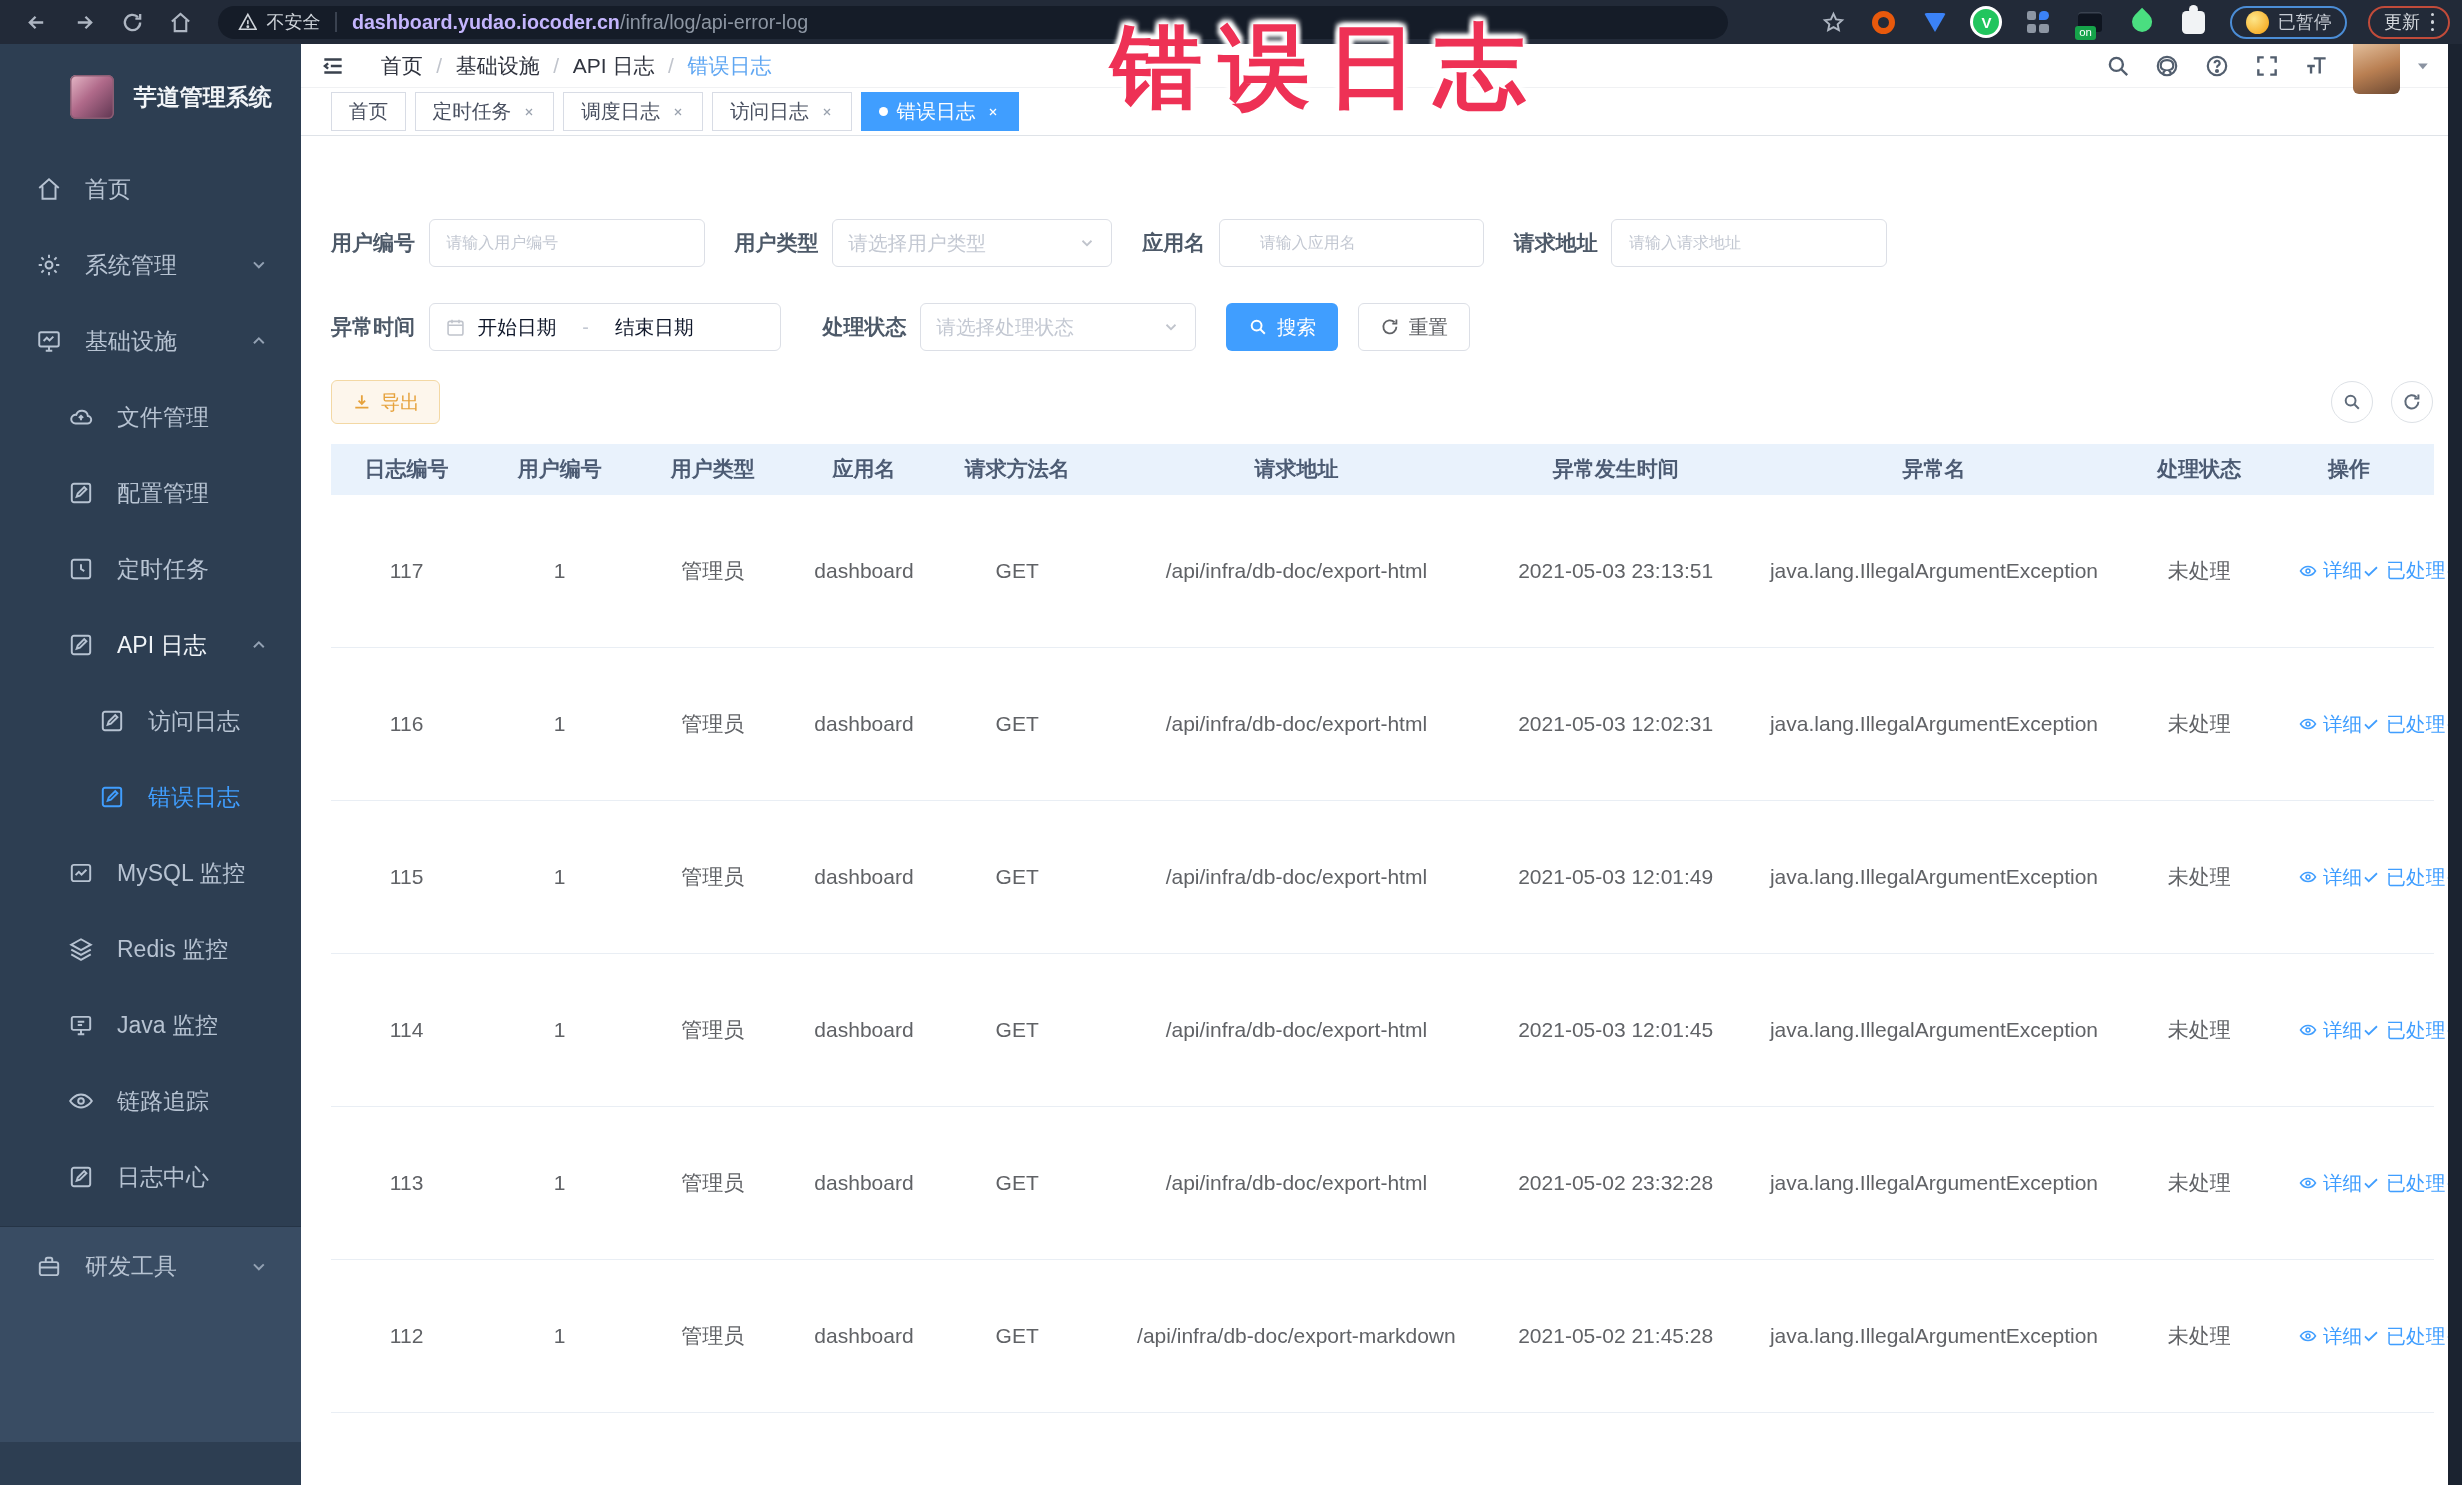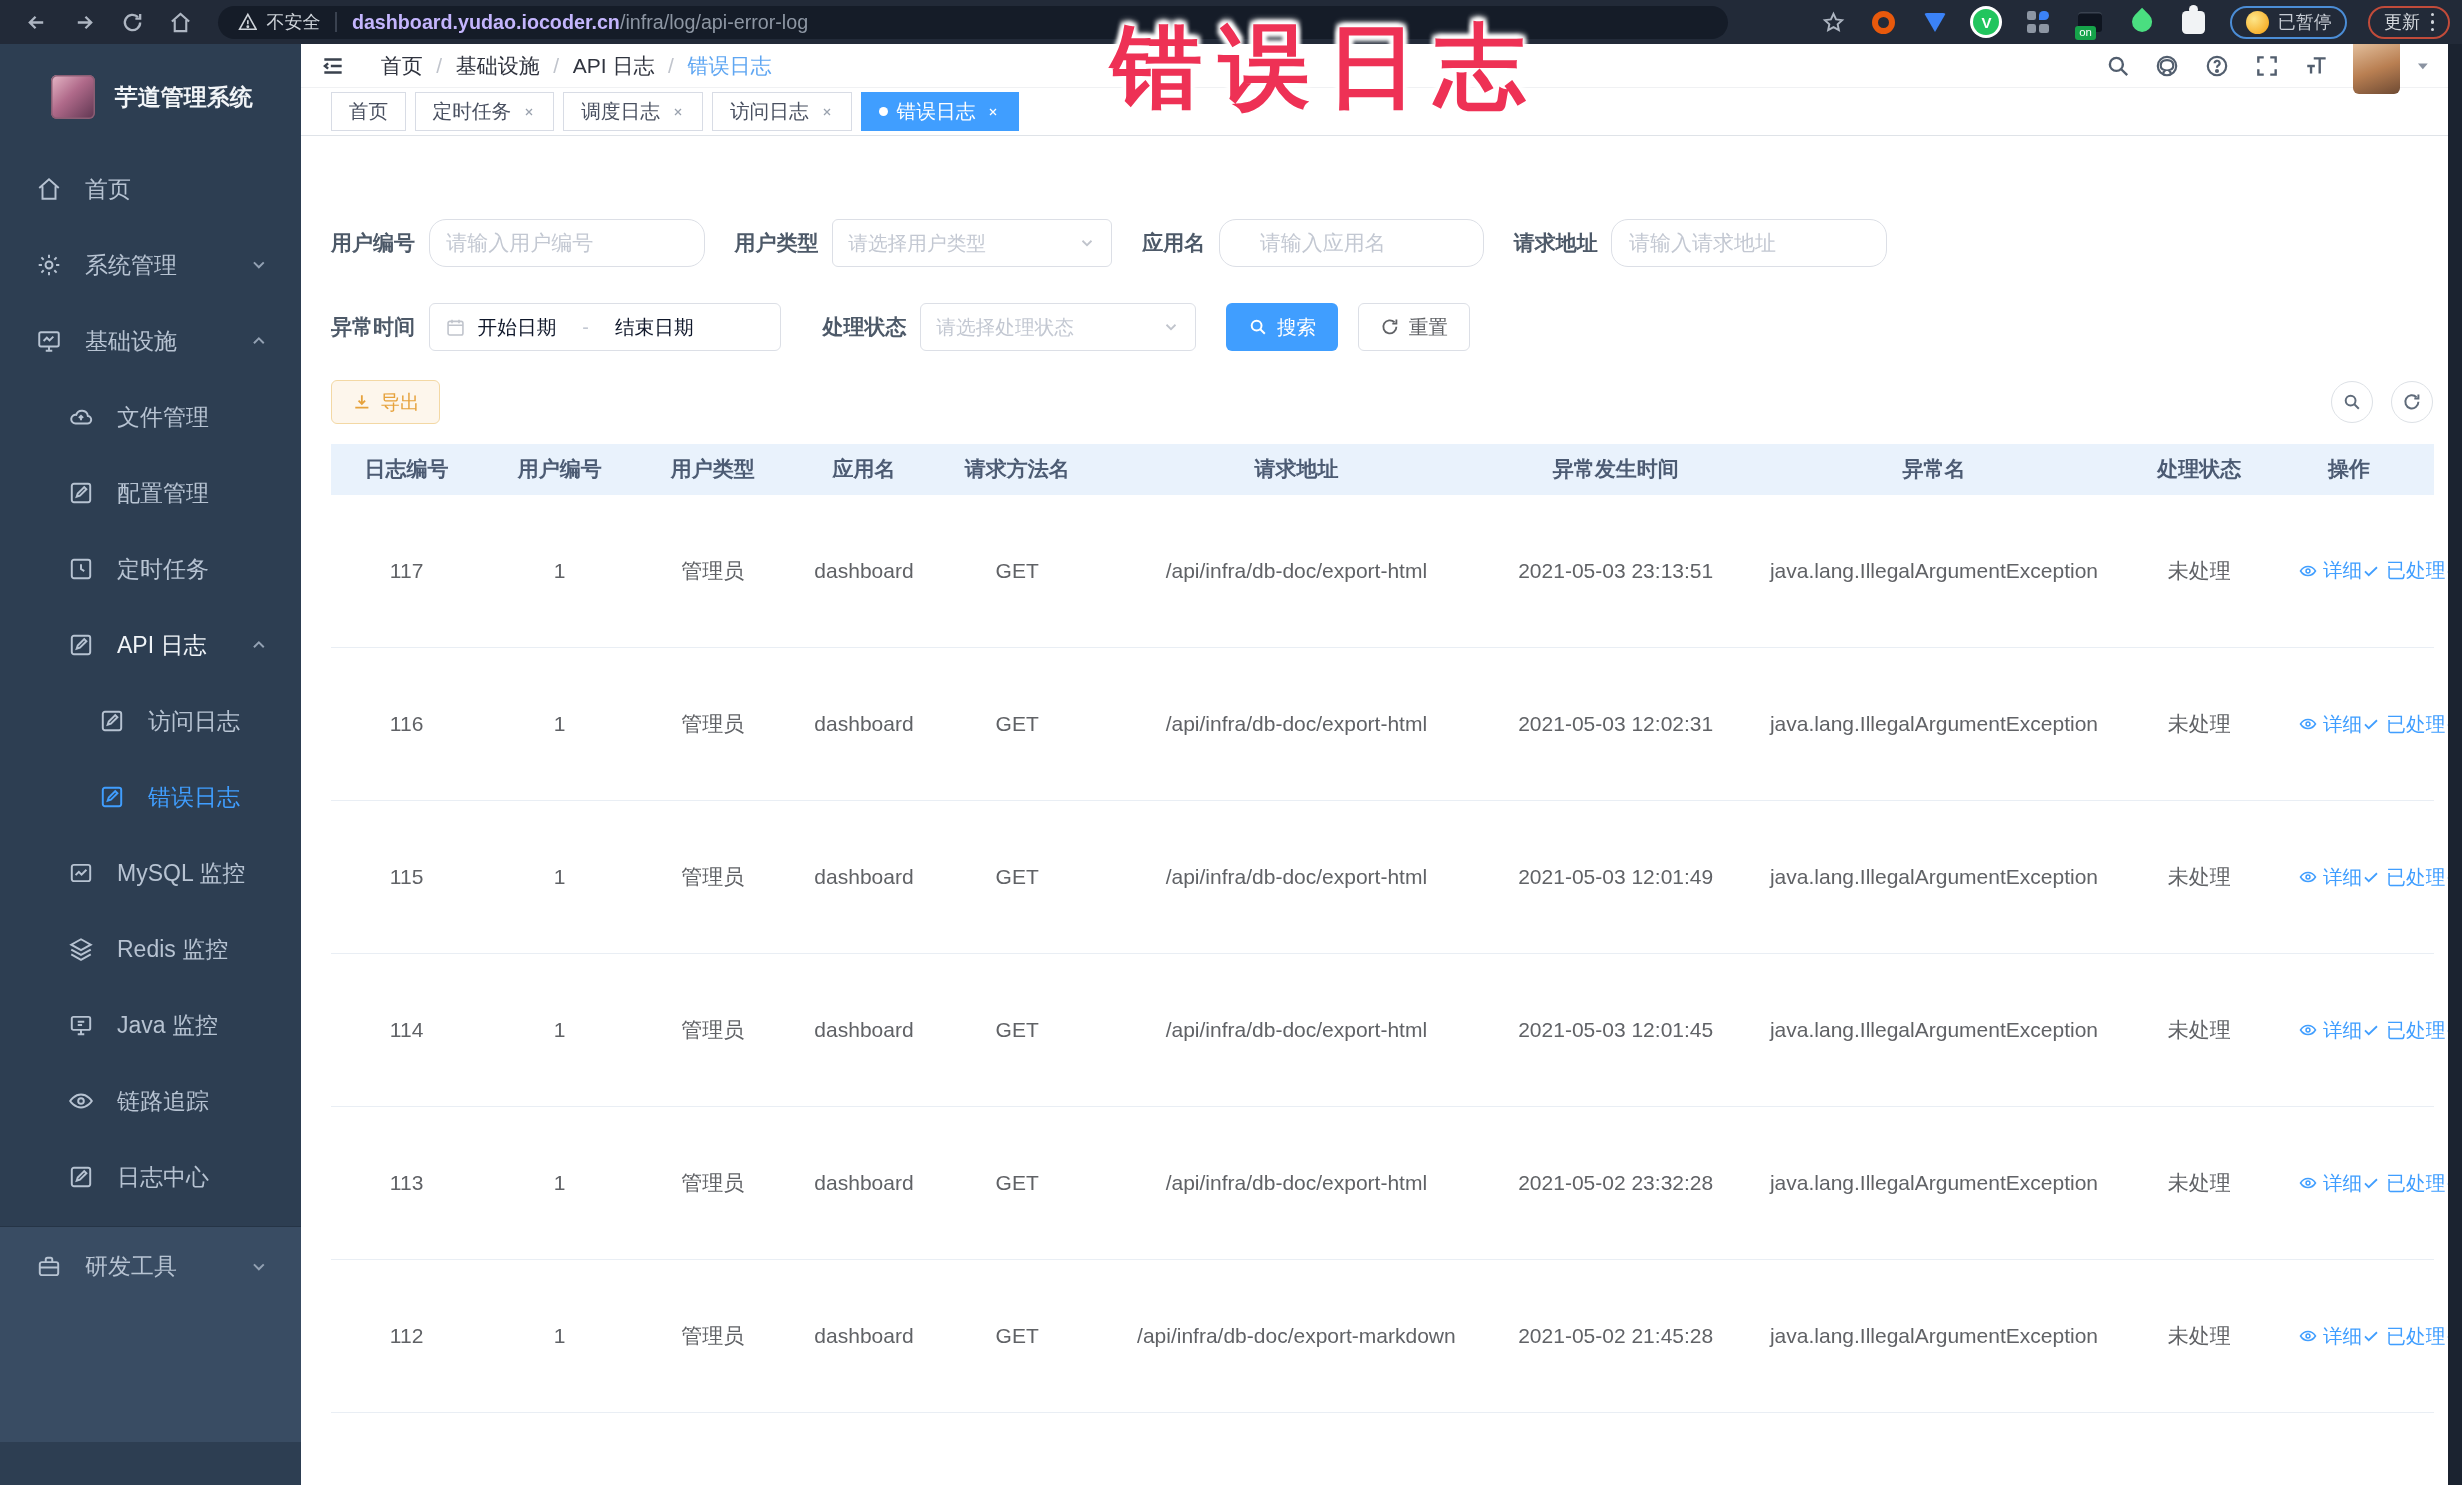--- a/index.html
+++ b/index.html
@@ -34,21 +34,21 @@
   #paused-chip { border:2.3px solid #4b8dd6; }
   #paused-chip .face { width:23px; height:23px; border-radius:50%; background:radial-gradient(circle at 35% 35%, #fde68a, #f59e0b); margin-right:9px; }
   #paused-chip span { font-size:18px; color:#c7ccd4; }
   #update-chip { border:2.3px solid #c14b3a; }
   #update-chip span { font-size:18px; color:#d6dadf; }
   .kebab { display:flex; flex-direction:column; margin-left:10.6px; }
   .kebab i { width:3.8px; height:3.8px; border-radius:50%; background:#cfd4da; margin:1.9px 0; }
 
   
   #sidebar { position:absolute; left:0; top:44px; width:301px; height:1442px; background:#2d3e52; z-index:10; }
-  #logo-row { display:flex; align-items:center; padding:23px 0 0 51px; height:83px; }
+  #logo-row { display:flex; align-items:center; padding:23px 0 0 70px; height:83px; }
   #logo-img { width:44px; height:44px; border-radius:6px; background:linear-gradient(135deg,#e7b9c8 0%,#b06a8a 45%,#5d3550 100%); box-shadow:0 0 0 1.5px #8a5e74 inset; }
   #logo-title { margin-left:19.7px; font-size:23px; font-weight:700; color:#f2f5f8; }
   #menu { margin-top:24px; }
   .mitem { height:76px; display:flex; align-items:center; position:relative; color:#b7c3d2; cursor:pointer; }
   .mitem .micon { width:27px; height:27px; margin-right:23px; display:flex; align-items:center; justify-content:center; }
   .mitem .micon svg { width:26px; height:26px; }
   .mitem .mlabel { font-size:23px; }
   .lv0 { padding-left:35px; }
   .lv1 { padding-left:67px; }
   .lv2 { padding-left:98px; }
@@ -85,21 +85,21 @@
   .tag.active .dot { display:inline-block; }
   .tag.active .tclose { color:#fff; }
 
   
   #page { padding:0 30px; }
   .filter-row { display:flex; align-items:center; height:48px; }
   #filter-row1 { margin-top:83px; }
   #filter-row2 { margin-top:36px; }
   .fgroup { display:flex; align-items:center; margin-right:30px; }
   .flabel { font-size:21px; font-weight:700; color:#4d5968; margin-right:13.6px; white-space:nowrap; }
-  .finput { height:48px; border:1.5px solid #dcdfe6; border-radius:17px; background:#fff; font-size:21px; color:#606266; padding:0 16.7px; outline:none; font-family:inherit; }
+  .finput { height:48px; border:1.5px solid #dcdfe6; border-radius:6px; background:#fff; font-size:16px; color:#606266; padding:0 16.7px; outline:none; font-family:inherit; }
   .finput::placeholder { color:#c3c8d2; }
   .fselect { height:48px; border:1.5px solid #dcdfe6; border-radius:6px; background:#fff; display:flex; align-items:center; padding:0 15px; cursor:pointer; }
   .fselect .ph { font-size:19.7px; color:#c3c8d2; flex:1; }
   .fselect .caret { width:18px; height:18px; color:#c0c4cc; }
   .frange { height:48px; border:1.5px solid #dcdfe6; border-radius:6px; background:#fff; display:flex; align-items:center; padding:0 15px; }
   .frange .cal { width:21px; height:21px; color:#c0c4cc; margin-right:12px; }
   .frange .ph { font-size:19.7px; color:#0f172a; }
   .frange .rsep { font-size:19.7px; color:#c3c8d2; margin:0 26px; }
   .btn { height:48px; border-radius:6px; font-size:19.7px; display:flex; align-items:center; padding:0 21px; cursor:pointer; border:1.5px solid transparent; }
   .btn svg { width:19.7px; height:19.7px; margin-right:9px; }

